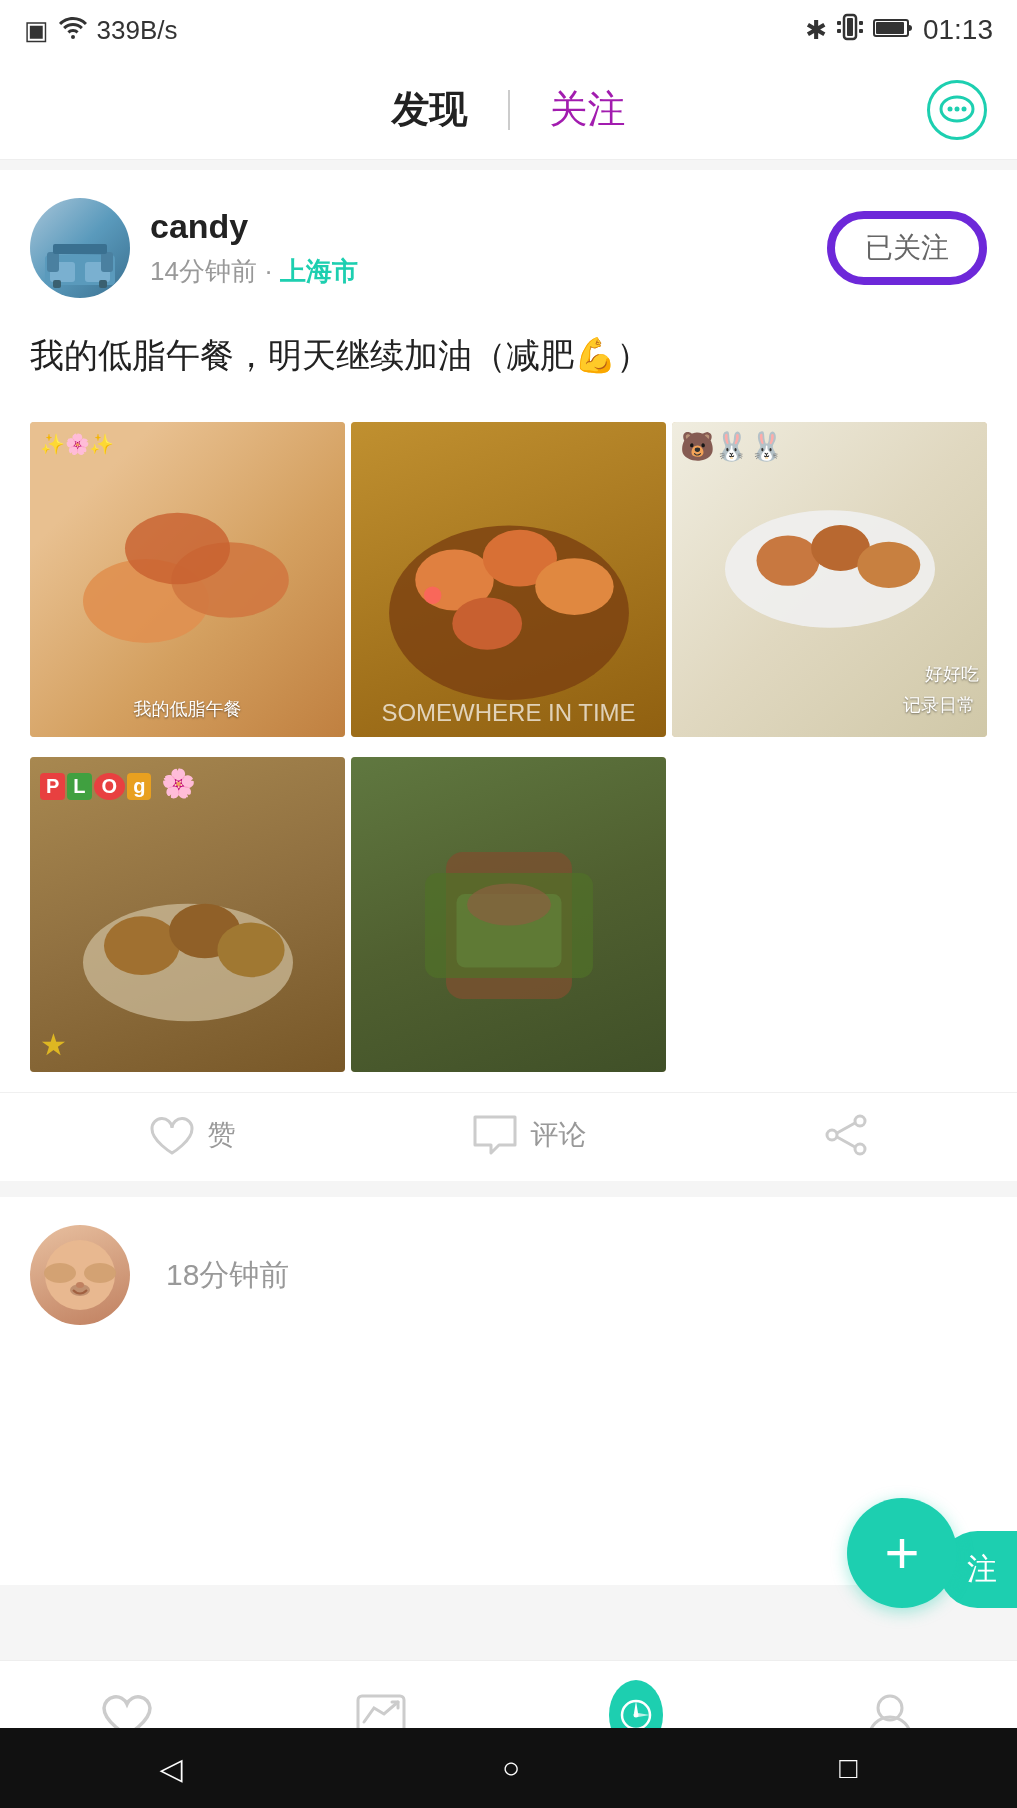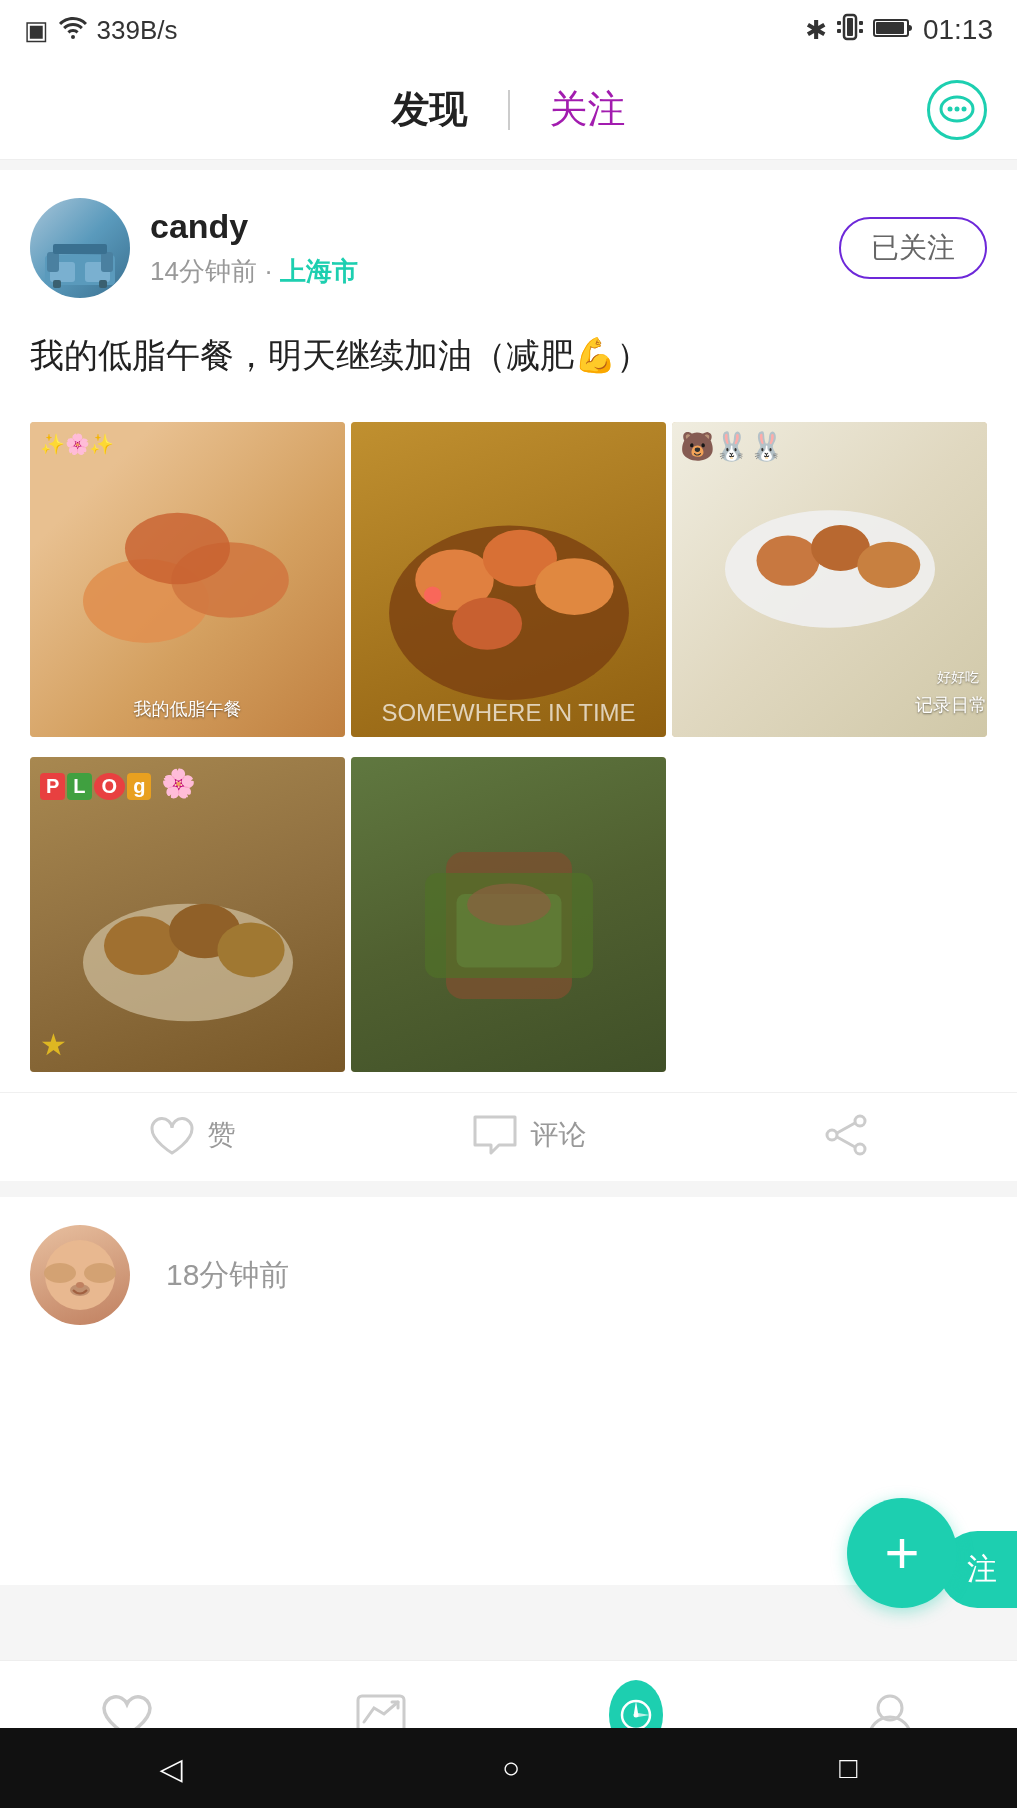--- a/index.html
+++ b/index.html
@@ -149,21 +149,21 @@
     .post-time {
       font-size: 26px;
       color: #999;
     }
     .post-location {
       color: #1dcfb0;
       font-size: 26px;
       font-weight: bold;
     }
     .follow-btn {
-      border: 2px solid #6d28d9;
+      border: 8px solid #6d28d9;
       border-radius: 40px;
       padding: 10px 30px;
       font-size: 28px;
       color: #666;
       background: #fff;
       cursor: pointer;
     }
 
     
     .post-content {
@@ -362,29 +362,29 @@
     .food3-bears {
       position: absolute;
       top: 8px;
       left: 8px;
       font-size: 28px;
     }
     .food3-text {
       position: absolute;
       right: 8px;
       bottom: 50px;
-      font-size: 14px;
+      font-size: 18px;
       color: #fff;
       text-align: right;
       text-shadow: 0 1px 2px rgba(0,0,0,0.5);
       line-height: 1.4;
     }
     .food3-text2 {
       position: absolute;
-      right: 0;
+      right: 12px;
       bottom: 20px;
       font-size: 18px;
       color: #fff;
       text-shadow: 0 1px 2px rgba(0,0,0,0.5);
     }
     .food2-text {
       position: absolute;
       bottom: 10px;
       left: 50%;
       transform: translateX(-50%);

